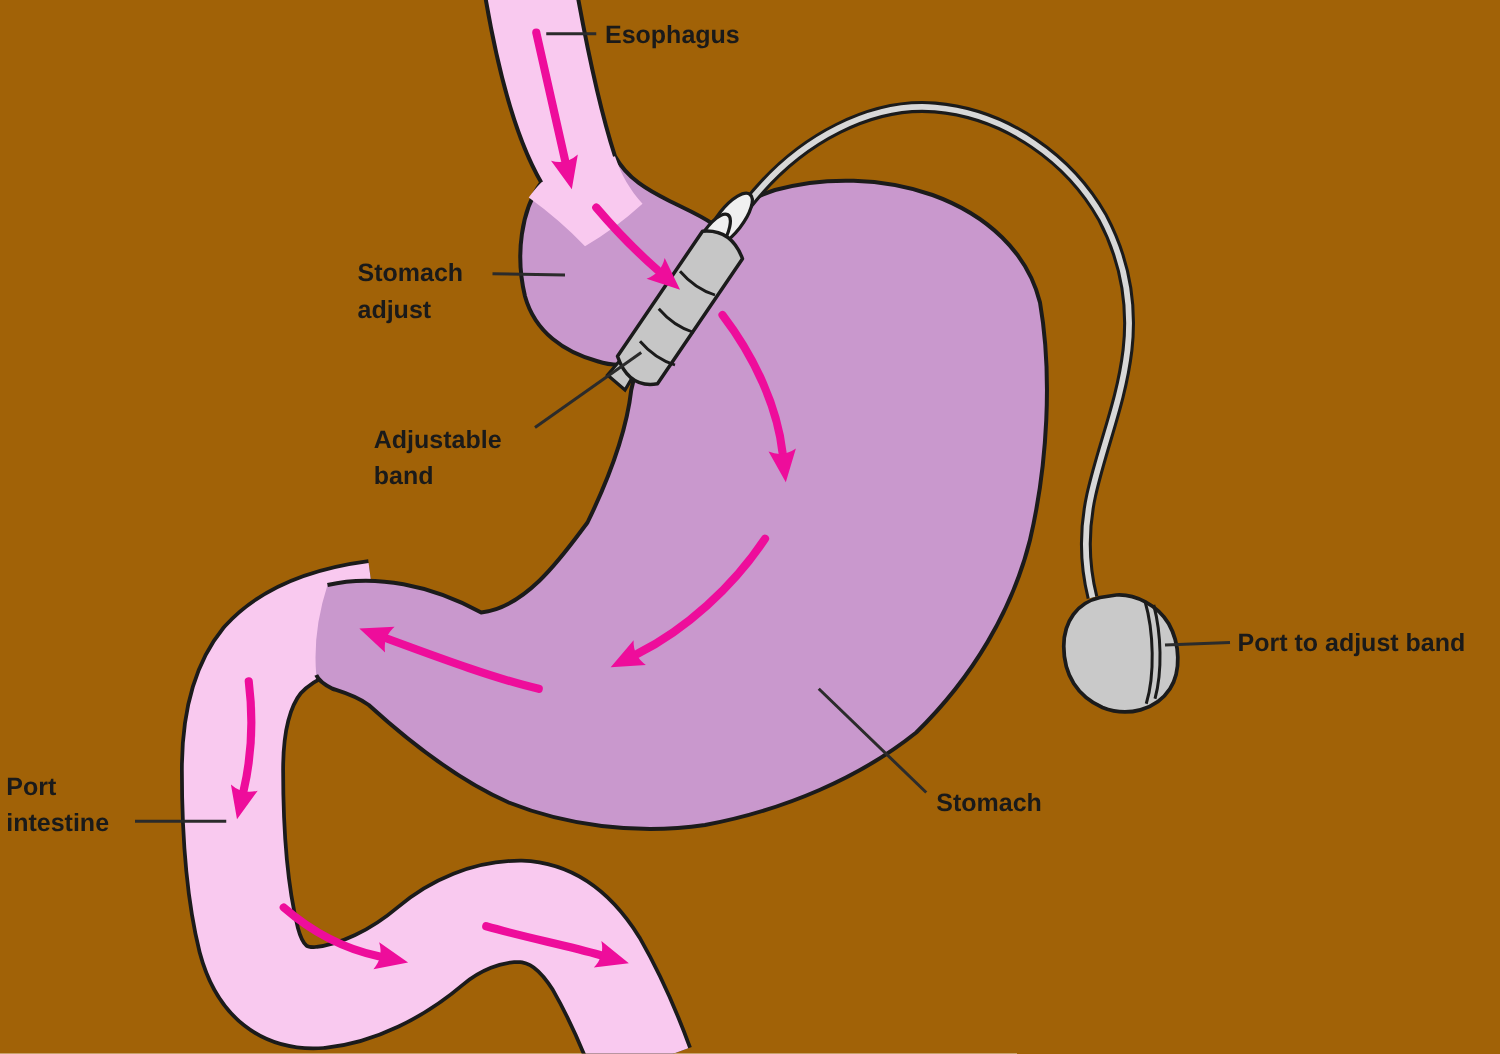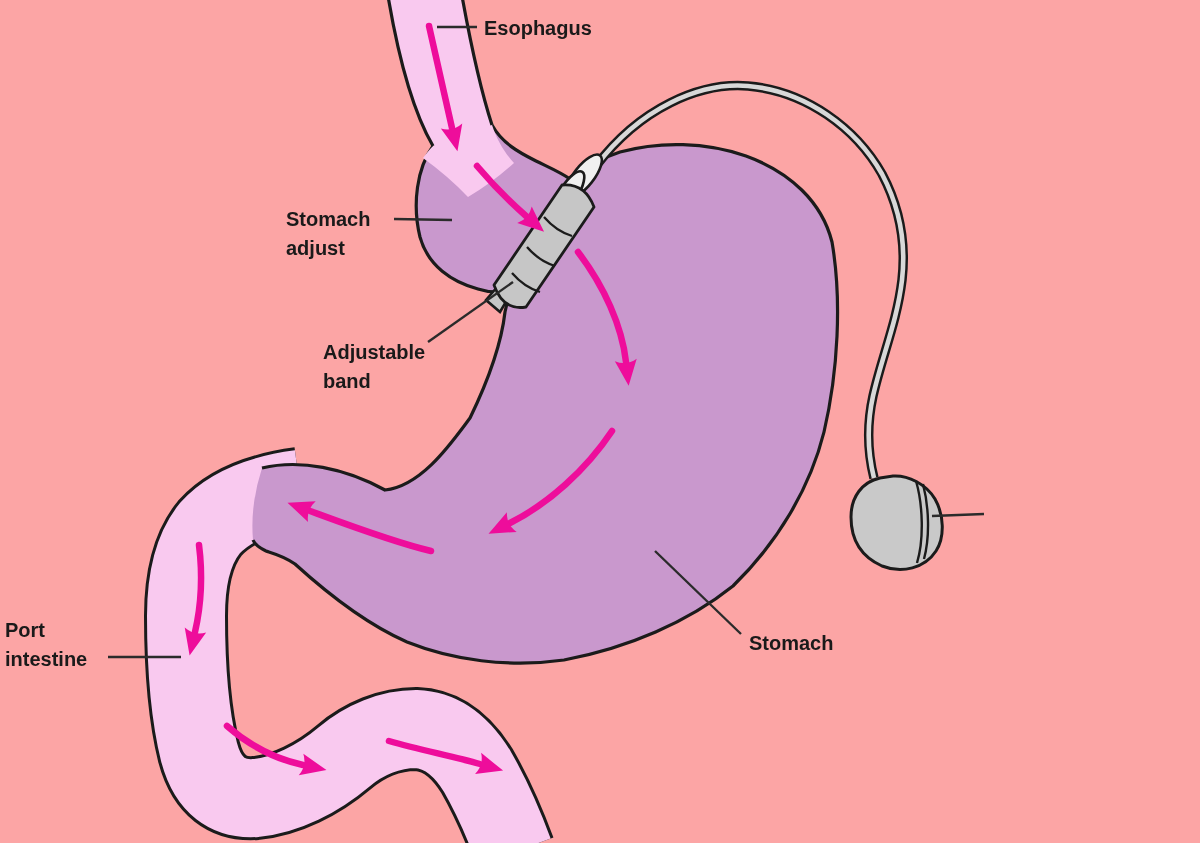--- a/index.html
+++ b/index.html
@@ -1,16 +1,16 @@
 <!DOCTYPE html>
 <html><head>
 <meta charset="utf-8">
 <style>
   html,body{margin:0;padding:0;background:#ffffff;}
-  #stage{position:relative;width:1200px;height:843px;background:#fca5a5;overflow:hidden;
+  #stage{position:relative;width:1200px;height:843px;background:#a16207;overflow:hidden;
          font-family:"Liberation Sans",sans-serif;}
   #diagram-svg{position:absolute;left:0;top:0;width:1200px;height:843px;}
   .label{position:absolute;font-weight:600;font-size:20px;line-height:29px;color:#1a1a1a;
          white-space:nowrap;}
   .label span{display:block;}
 </style>
 </head>
 <body>
 
 <div id="stage">
@@ -91,28 +91,31 @@
 
 <div class="label" style="left:484px;top:14px;">
   <span>Esophagus</span>
 </div>
 
 <div class="label" style="left:286px;top:205px;">
   <span>Stomach</span>
   <span>adjust</span>
 </div>
 
-<div class="label" style="left:299px;top:338px;margin-left:24px;">
+<div class="label" style="left:299px;top:338px;">
   <span>Adjustable</span>
   <span>band</span>
 </div>
 
 <div class="label" style="left:5px;top:616px;">
   <span>Port</span>
   <span>intestine</span>
 </div>
 
 <div class="label" style="left:749px;top:629px;">
   <span>Stomach</span>
 </div>
 
+<div class="label" style="left:990px;top:501px;">
+  <span>Port to adjust band</span>
+</div>
 
 </div>
 
 </body></html>

